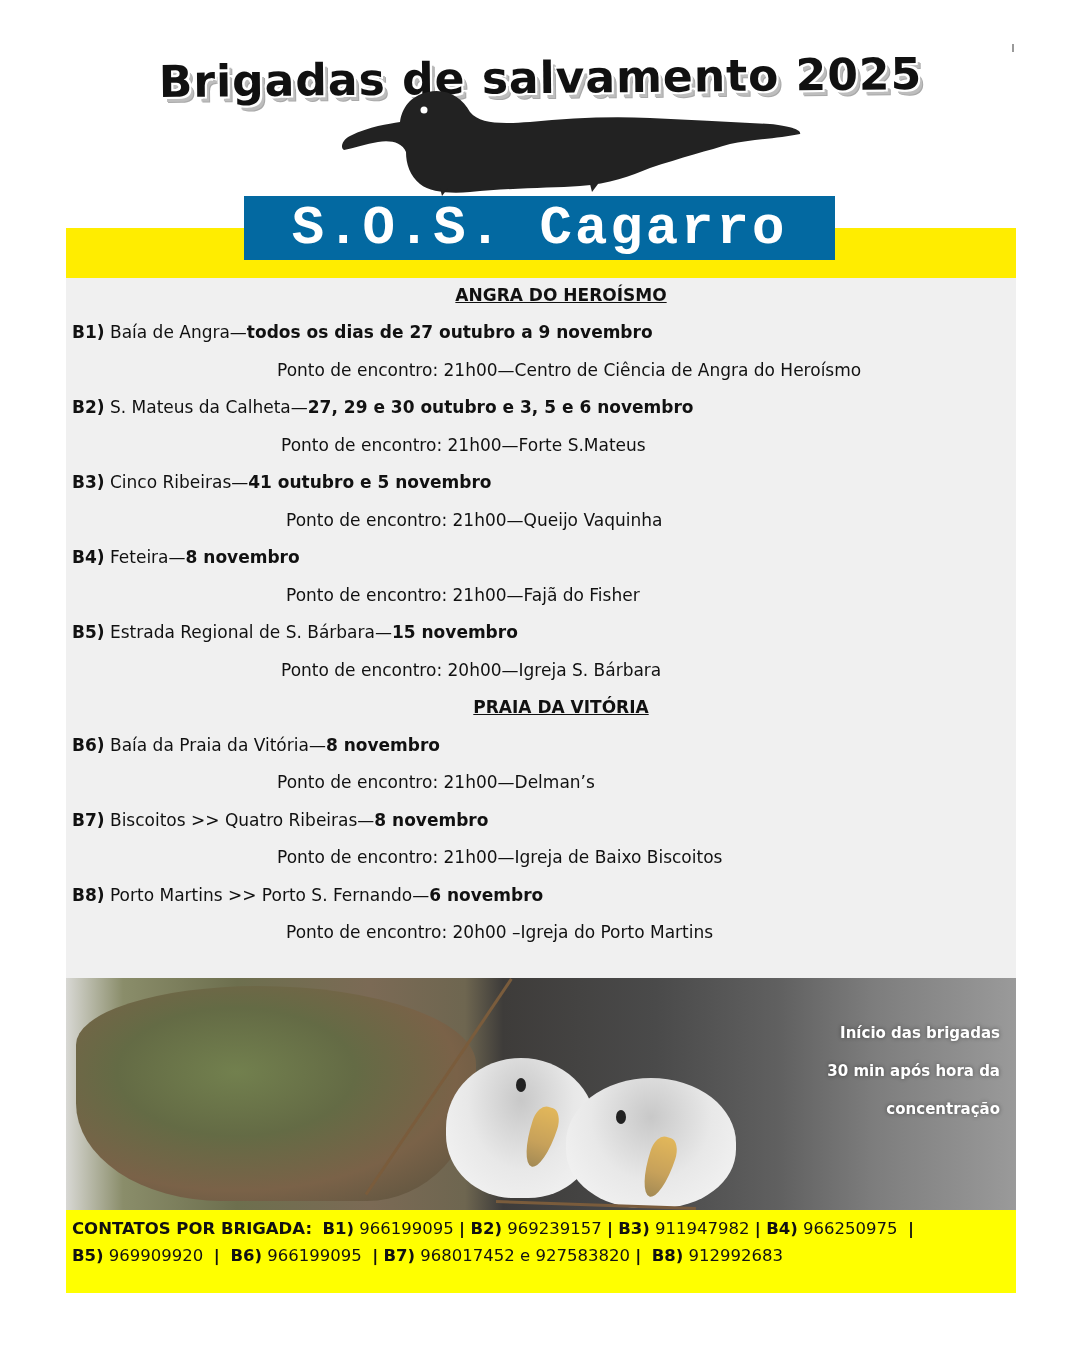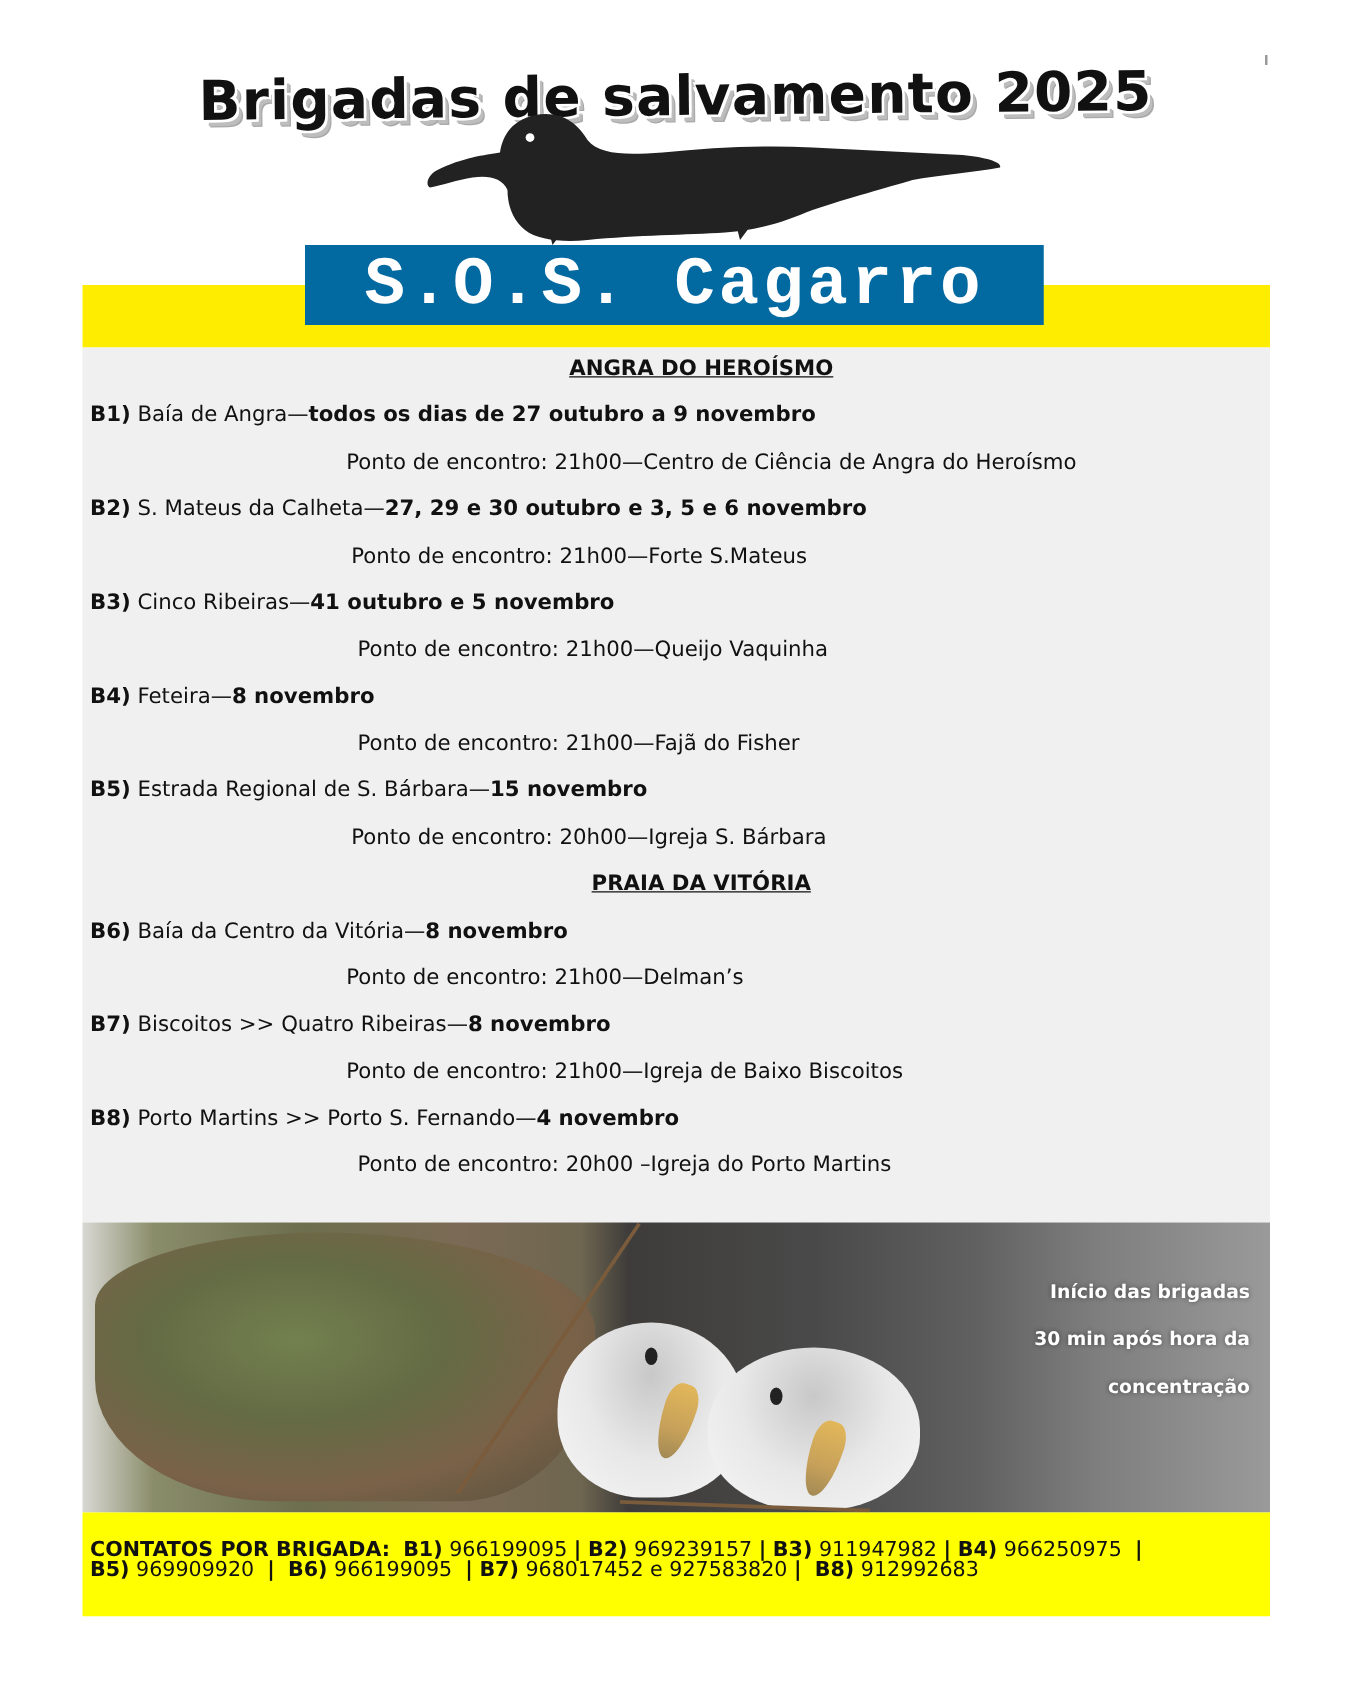--- a/index.html
+++ b/index.html
@@ -105,31 +105,31 @@
   <div class="meet" style="top:307px; left:220px;">Ponto de encontro: 21h00—Fajã do Fisher</div>
 
   <div class="brig" style="top:344px;">
     <b>B5)</b> <span>Estrada Regional de S. Bárbara—</span><b>15 novembro</b>
   </div>
   <div class="meet" style="top:382px; left:215px;text-align:center;">Ponto de encontro: 20h00—Igreja S. Bárbara</div>
 
   <div class="section-title" style="top:419px;">PRAIA DA VITÓRIA</div>
 
   <div class="brig" style="top:457px;">
-    <b>B6)</b> <span>Baía da Centro da Vitória—</span><b>8 novembro</b>
+    <b>B6)</b> <span>Baía da Praia da Vitória—</span><b>8 novembro</b>
   </div>
   <div class="meet" style="top:494px; left:211px;">Ponto de encontro: 21h00—Delman’s</div>
 
   <div class="brig" style="top:532px;">
     <b>B7)</b> <span>Biscoitos  &gt;&gt; Quatro Ribeiras—</span><b>8 novembro</b>
   </div>
   <div class="meet" style="top:569px; left:211px;text-align:right;">Ponto de encontro: 21h00—Igreja de Baixo Biscoitos</div>
 
   <div class="brig" style="top:607px;">
-    <b>B8)</b> <span>Porto Martins &gt;&gt; Porto S. Fernando—</span><b>4 novembro</b>
+    <b>B8)</b> <span>Porto Martins &gt;&gt; Porto S. Fernando—</span><b>6 novembro</b>
   </div>
   <div class="meet" style="top:644px; left:220px;">Ponto de encontro: 20h00 –Igreja do Porto Martins</div>
 </div>
 
 <div class="photo">
   <div class="rock"></div>
   <div class="stick" style="left:300px; top:215px; width:260px; transform: rotate(-56deg);"></div>
   <div class="chick" style="left:380px; top:80px; width:150px; height:140px;"></div>
   <div class="eye" style="left:450px; top:100px;"></div>
   <div class="beak" style="left:462px; top:128px;"></div>
@@ -138,21 +138,21 @@
   <div class="beak" style="left:580px; top:158px;"></div>
   <div class="stick" style="left:430px; top:222px; width:200px; transform: rotate(2deg);"></div>
   <div class="photo-caption">
     <div>Início das brigadas</div>
     <div>30 min após hora da</div>
     <div>concentração</div>
   </div>
 </div>
 
 <div class="contacts">
-  <div class="contacts-line" style="top:9px;margin-top:11px;">
+  <div class="contacts-line" style="top:9px;">
     <b>CONTATOS POR BRIGADA:</b>&nbsp;
     <b>B1)</b> <span>966199095</span>
     <b>|</b> <b>B2)</b> <span>969239157</span>
     <b>|</b> <b>B3)</b> <span>911947982</span>
     <b>|</b> <b>B4)</b> <span>966250975</span>&nbsp;
     <b>|</b>
   </div>
   <div class="contacts-line" style="top:36px;">
     <b>B5)</b> <span>969909920</span>&nbsp;
     <b>|</b>&nbsp; <b>B6)</b> <span>966199095</span>&nbsp;

